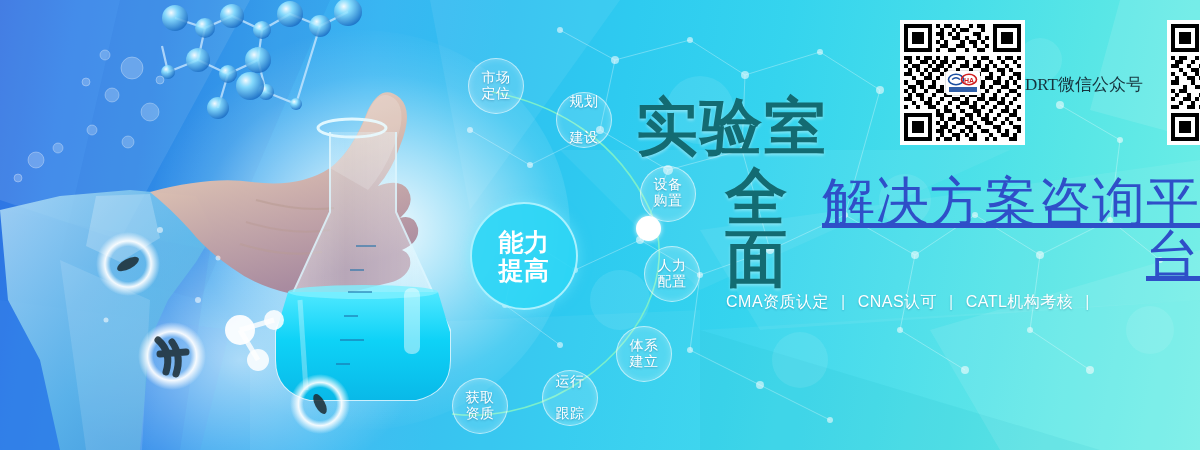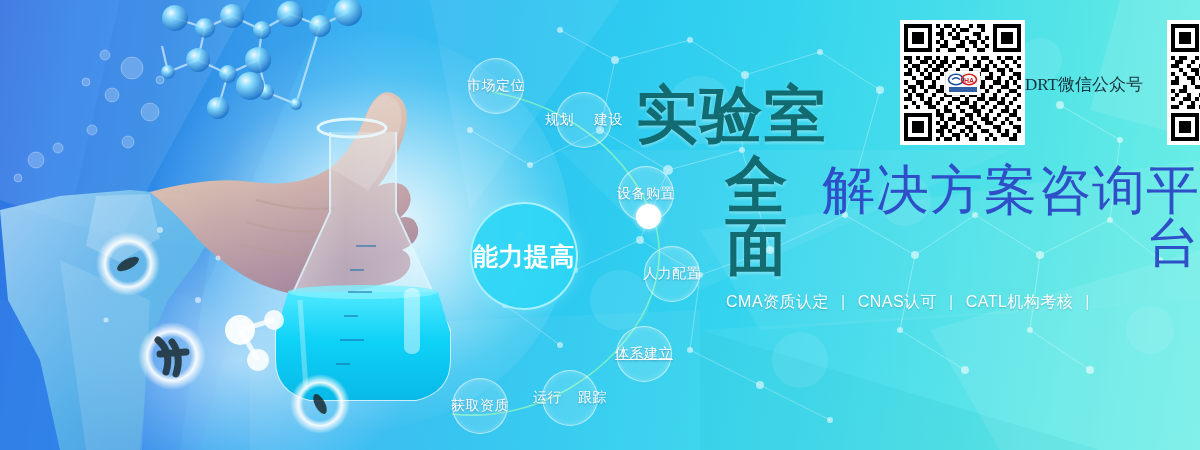--- a/index.html
+++ b/index.html
@@ -33,41 +33,41 @@
 
   
   .net{position:absolute;inset:0;}
 
   
   .photo{position:absolute;left:0;top:0;width:470px;height:450px;}
 
   
   .node{
     position:absolute;border-radius:50%;
-    display:flex;flex-direction:row;align-items:center;justify-content:center;
+    display:flex;flex-direction:column;align-items:center;justify-content:center;
     color:#ffffff;text-align:center;line-height:1.12;
     font-family:"Liberation Sans","DejaVu Sans",sans-serif;
     letter-spacing:.5px;
     border:1px solid rgba(255,255,255,.60);
     background:rgba(255,255,255,.13);
     box-shadow:0 0 6px rgba(255,255,255,.25) inset;
     text-shadow:0 1px 2px rgba(0,60,100,.35);
   }
   .node span{display:block;white-space:nowrap;}
   .node-sm{width:54px;height:54px;font-size:14px;}
   .node-big{
     width:104px;height:104px;font-size:25px;font-weight:bold;
     background:rgba(46,214,245,.92);
     border:2px solid rgba(190,245,255,.85);
     box-shadow:0 0 14px rgba(120,235,255,.55);
     text-shadow:none;
   }
 
   
-  .headline{position:absolute;left:636px;top:84px;}
+  .headline{position:absolute;left:636px;top:96px;}
   .line1{
     font-size:62px;font-weight:bold;color:#136b72;
     letter-spacing:2px;line-height:1;
     font-family:"Liberation Sans","DejaVu Sans",sans-serif;
     text-shadow:0 2px 3px rgba(255,255,255,.35);
   }
   .line2{
     display:flex;align-items:center;margin-top:8px;text-align:right;
   }
   .bullet{
@@ -75,20 +75,21 @@
     margin-right:10px;flex:none;
     box-shadow:0 0 5px rgba(255,255,255,.8);
   }
   .l2-strong{
     font-size:62px;font-weight:bold;color:#136b72;letter-spacing:2px;line-height:1;
     text-shadow:0 2px 3px rgba(255,255,255,.3);
   }
   .l2-rest{
     font-size:53px;color:#2f4fc8;letter-spacing:1px;line-height:1;margin-left:12px;
     font-family:"Liberation Sans","DejaVu Sans",sans-serif;
+    text-decoration:underline;
   }
 
   
   .certs{
     position:absolute;left:726px;top:292px;
     font-size:16px;color:#ffffff;letter-spacing:.5px;white-space:nowrap;
     text-shadow:0 1px 2px rgba(0,70,110,.30);
   }
   .certs .sep{margin:0 7px;opacity:.85;}
 
@@ -340,29 +341,29 @@
   </svg>
 
   <div class="node node-sm" style="left:468px;top:58px;">
     <span>市场</span>
     <span>定位</span>
   </div>
   <div class="node node-sm" style="left:556px;top:92px;gap:20px;">
     <span>规划</span>
     <span>建设</span>
   </div>
-  <div class="node node-sm" style="left:618px;top:166px;">
+  <div class="node node-sm" style="left:640px;top:166px;font-family:Liberation Mono, monospace;">
     <span>设备</span>
     <span>购置</span>
   </div>
   <div class="node node-sm" style="left:644px;top:246px;">
     <span>人力</span>
     <span>配置</span>
   </div>
-  <div class="node node-sm" style="left:616px;top:326px;text-decoration:underline;">
+  <div class="node node-sm" style="left:616px;top:326px;">
     <span>体系</span>
     <span>建立</span>
   </div>
   <div class="node node-sm" style="left:542px;top:370px;gap:16px;">
     <span>运行</span>
     <span>跟踪</span>
   </div>
   <div class="node node-sm" style="left:452px;top:378px;">
     <span>获取</span>
     <span>资质</span>

